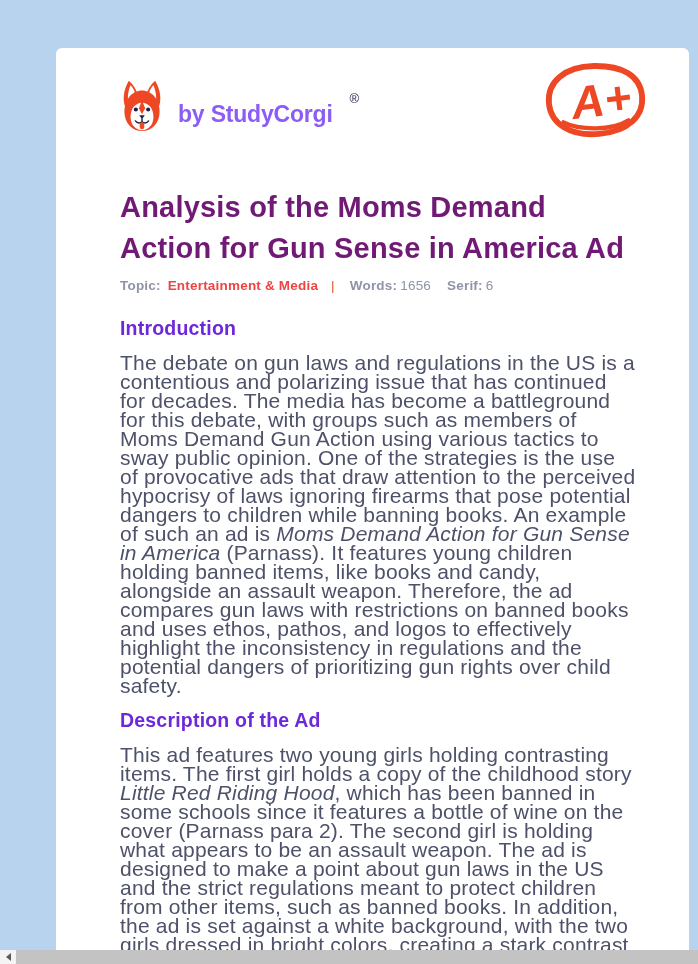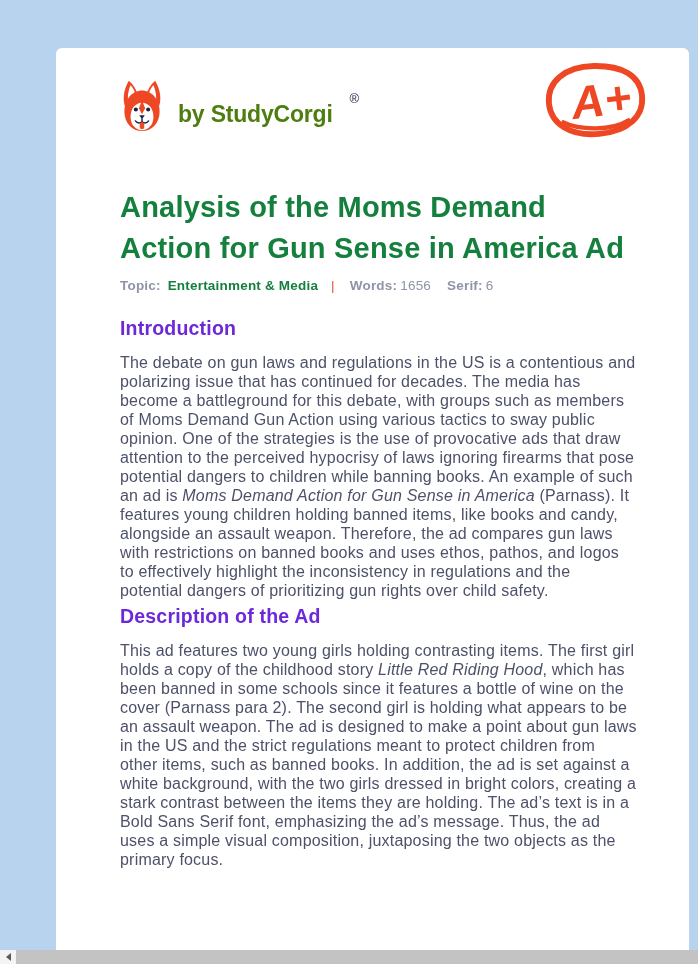--- a/index.html
+++ b/index.html
@@ -9,42 +9,42 @@
     font-family:"Liberation Sans", sans-serif;
   }
   .card {
     position:absolute; left:56px; top:48px; width:633px; height:916px;
     background:#ffffff; border-radius:6px 6px 0 0; box-sizing:border-box;
     padding:30px 56px 0 64px;
   }
   .header-row { display:flex; justify-content:space-between; align-items:flex-start; }
   .brand { display:flex; align-items:center; gap:14px; cursor:pointer; }
   .brand-text {
-    font-size:23px; font-weight:bold; color:#4d7c0f; letter-spacing:-0.2px;margin-top:13px;
+    font-size:23px; font-weight:bold; color:#8b5cf6; letter-spacing:-0.2px;margin-top:13px;
   }
   .reg { font-size:13px; color:#1d1f47; position:relative; top:-9px; margin-left:3px; font-weight:normal; }
   .grade-badge { margin-top:-18px; margin-right:-16px; }
   h1.title {
     margin:43px 0 0 0; max-width:522px;
     font-size:29px; line-height:41px; font-weight:700;
-    color:#15803d; letter-spacing:0.2px;
+    color:#701a75; letter-spacing:0.2px;
   }
   .meta { margin-top:9px; font-size:13.5px; color:#8f94a8; letter-spacing:0.2px; }
-  .meta-topic { color:#15803d; font-weight:700; text-decoration:none; cursor:pointer; }
+  .meta-topic { color:#ef4444; font-weight:700; text-decoration:none; cursor:pointer; }
   .meta-sep { color:#e2522e; margin:0 11px 0 9px; }
   .meta-words { margin-right:12px;margin-top:28px; }
   .meta-label { margin-right:3px;font-weight:bold; }
   h2.section-heading {
     font-size:19.5px; font-weight:700; color:#6d28d9;
     margin:24px 0 13px 0; letter-spacing:0.2px;
   }
-  p.body-paragraph + h2.section-heading { margin-top:5px; }
+  p.body-paragraph + h2.section-heading { margin-top:14px; }
   p.body-paragraph {
     width:517px; margin:0 0 0 0;
-    font-size:16px; line-height:19px; letter-spacing:0.2px;
+    font-size:21px; line-height:19px; letter-spacing:0.2px;
     color:#4d5169;
   }
   p.body-paragraph em { font-style:italic; }
   
   .hscrollbar { position:absolute; left:0; right:0; bottom:0; height:14px; background:#f4f4f4; z-index:10; }
   .scroll-left-btn {
     position:absolute; left:0; top:0; width:16px; height:14px; background:#f4f4f4;
     display:flex; align-items:center; justify-content:center; cursor:pointer;
   }
   .scroll-left-btn .tri {

